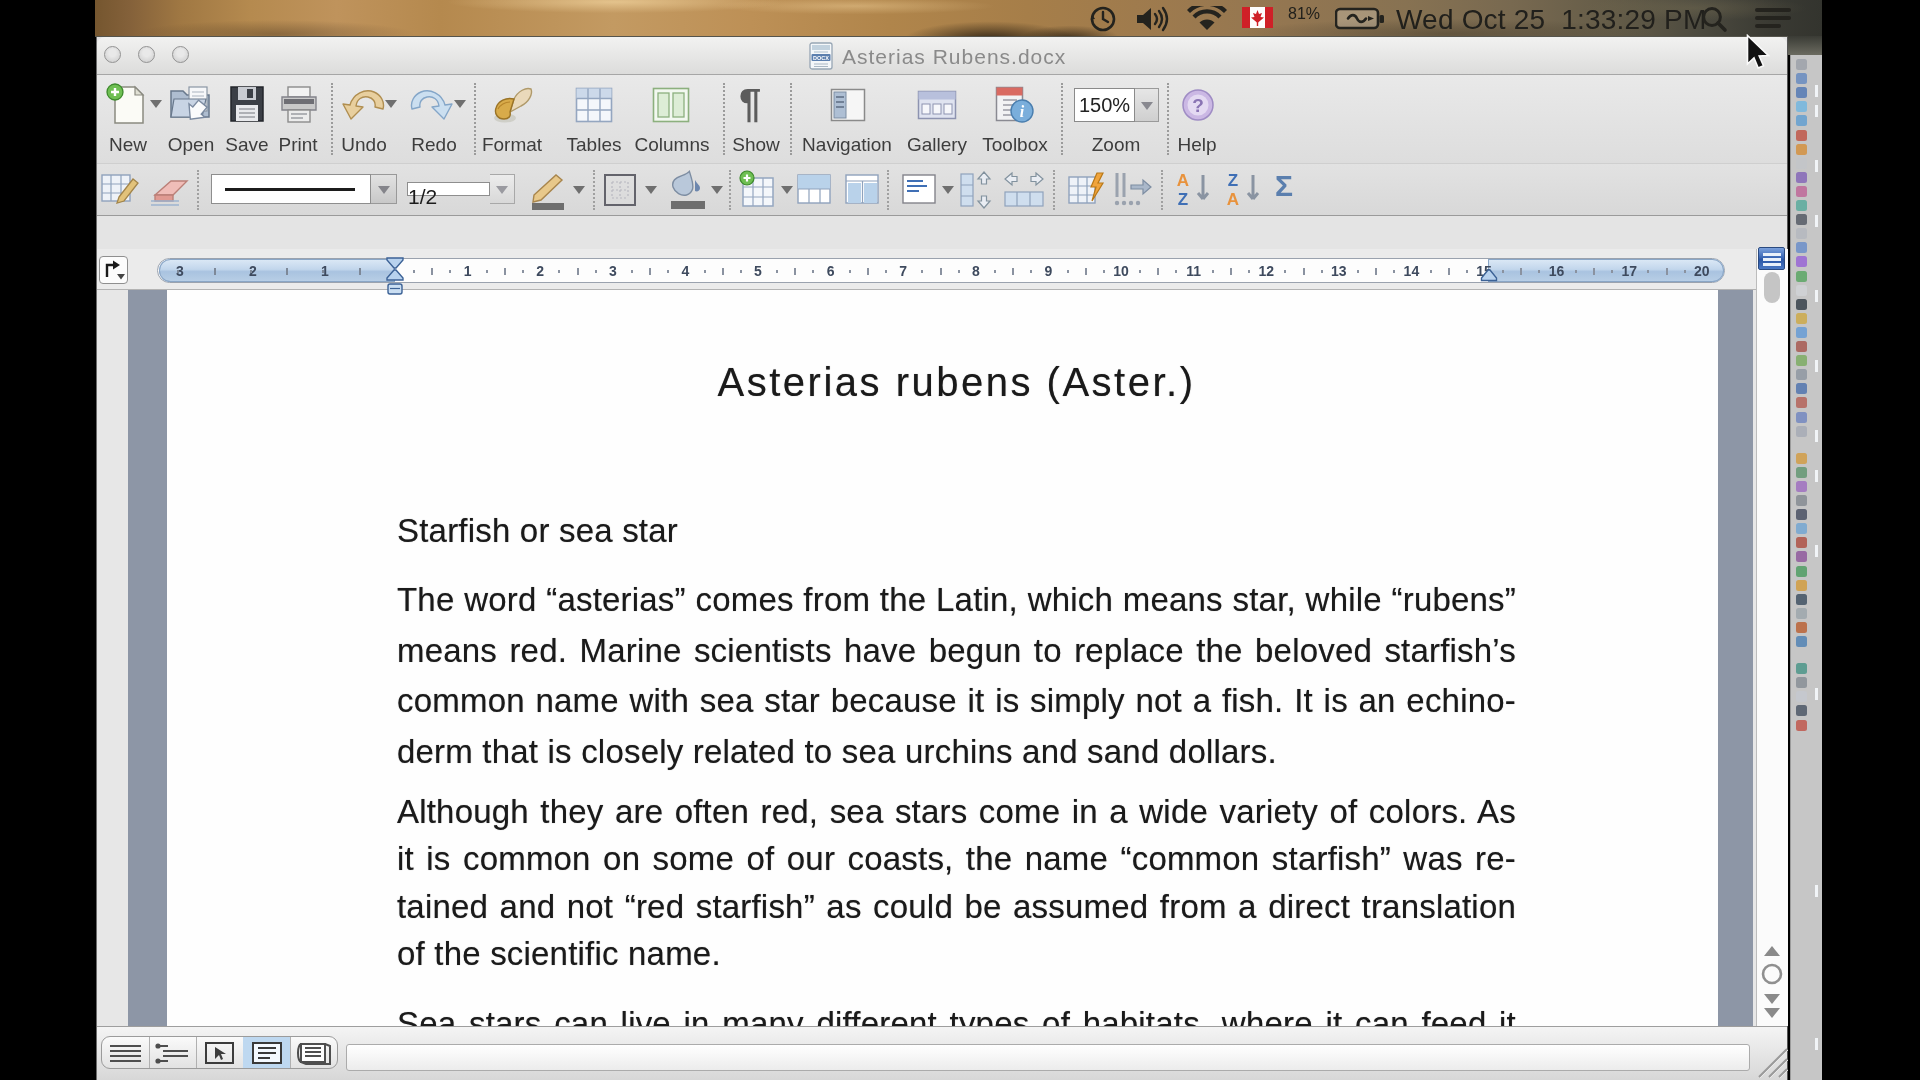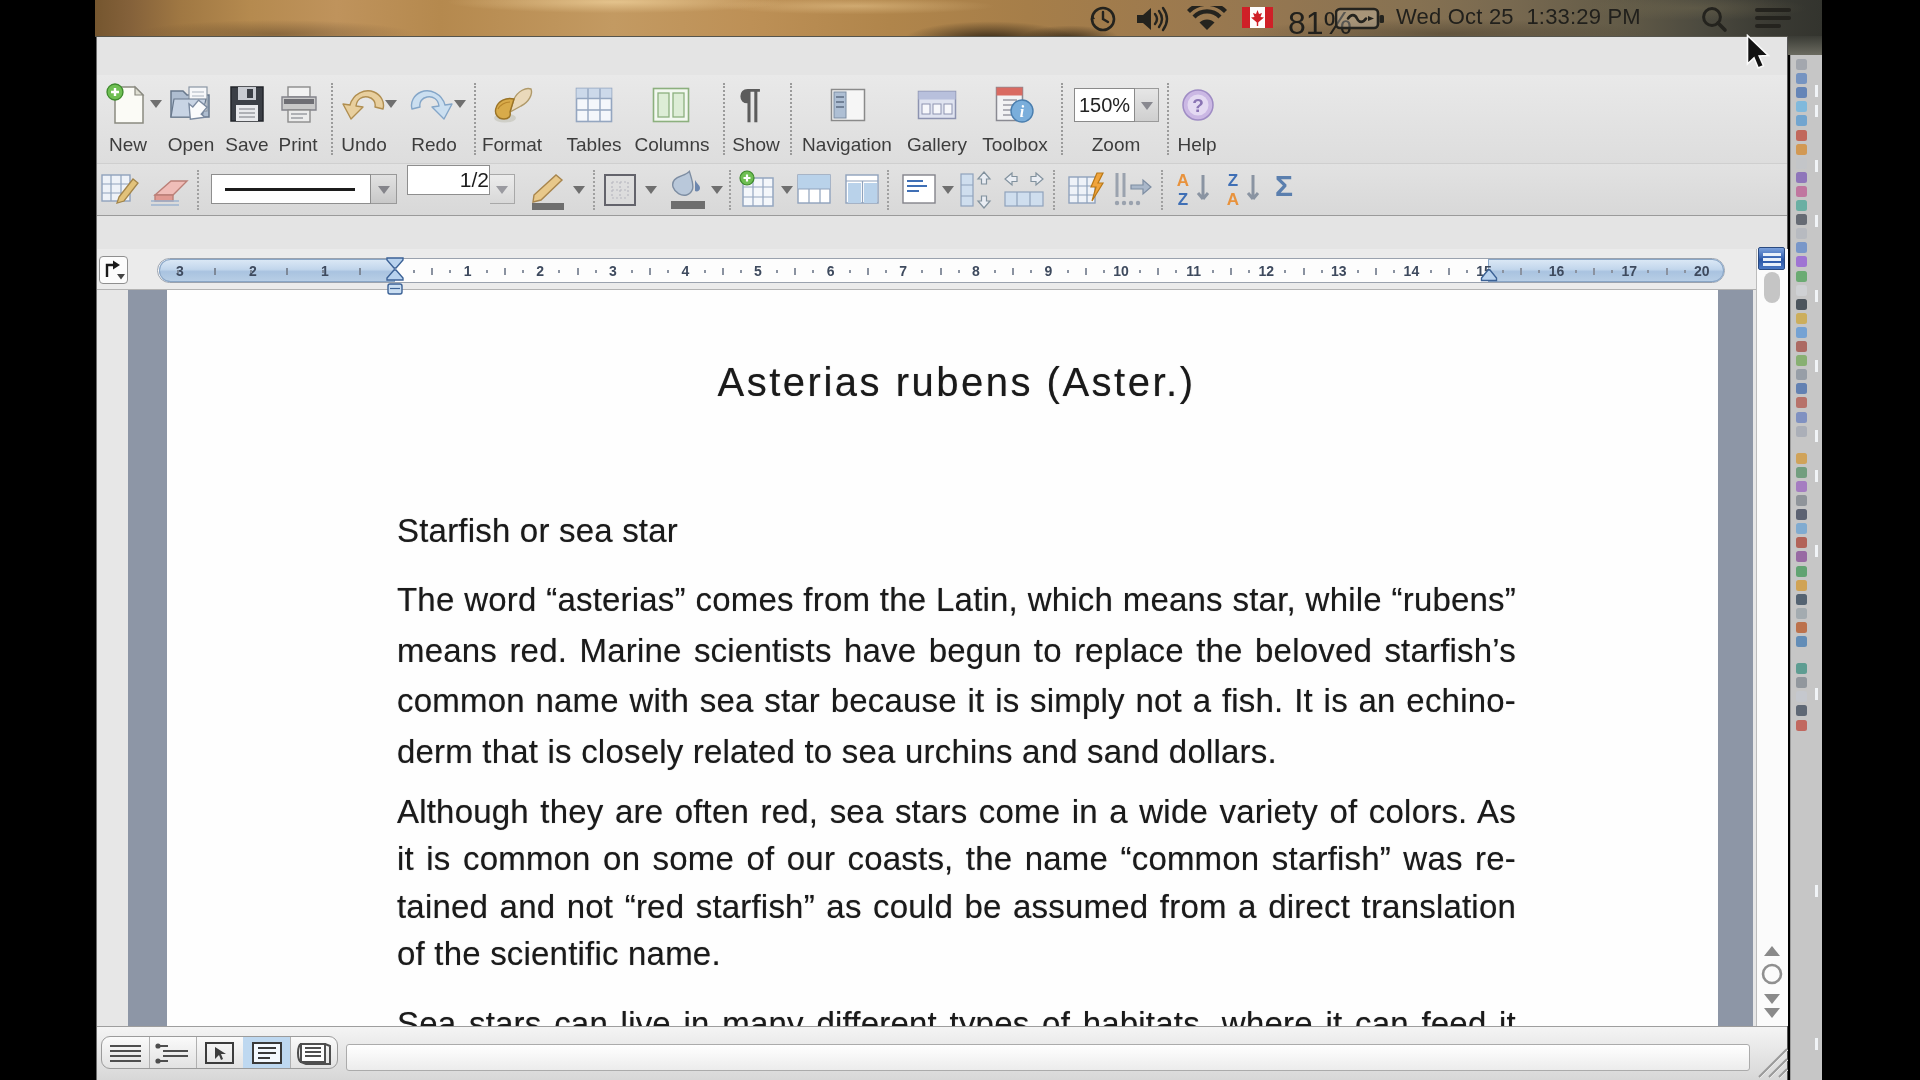--- a/index.html
+++ b/index.html
@@ -5,21 +5,21 @@
 * { margin:0; padding:0; box-sizing:border-box; }
 html,body { width:1920px; height:1080px; background:#000; overflow:hidden;
   font-family:"Liberation Sans", sans-serif; }
 .abs { position:absolute; }
 
 
 #menubar { position:absolute; left:95px; top:0; width:1727px; height:36px; overflow:hidden;
   background:linear-gradient(90deg,#75562f 0%,#84613a 2%,#a07843 5%,#b58a4f 9%,#bf935c 14%,#b5894e 20%,
     #c39a62 30%,#bd9056 38%,#b0854b 46%,#a67e49 54%,#9d7a4e 62%,#937651 69%,
     #877252 76%,#786950 82%,#645c48 88%,#4c4a3f 93%,#3a3a33 97%,#33342e 100%); }
-.mbtxt { position:absolute; color:#21201c; font-size:32px; }
+.mbtxt { position:absolute; color:#21201c; font-size:16px; }
 
 
 #win { position:absolute; left:96px; top:37px; width:1692px; height:1043px;
   background:#e4e4e4; border-left:1px solid #6b6b6b; border-right:1px solid #555; }
 #titlebar { position:absolute; left:0; top:0; width:100%; height:38px;
   background:linear-gradient(#f2f2f1,#dcdcdb); border-bottom:1px solid #a6a6a6; border-radius:8px 8px 0 0; }
 .tl { position:absolute; top:9px; width:17px; height:17px; border-radius:50%;
   background:radial-gradient(circle at 50% 40%, #e9e9e9 30%, #d4d4d4 75%, #c6c6c6);
   border:1.5px solid #939393; }
 #toolbar1 { position:absolute; left:0; top:38px; width:100%; height:88px;
@@ -107,34 +107,48 @@
     <path d="M15.5 3 L17 7 L20 6 L18.5 10 L22 10.5 L15.5 16 L9 10.5 L12.5 10 L11 6 L14 7 Z" fill="#cf2027"></path>
     <rect x="14.8" y="14" width="1.4" height="5" fill="#cf2027"></rect>
   </svg>
   <div class="mbtxt" style="left:1193px;top:5px;">81%</div>
   <svg class="abs" style="left:1240px;top:7px" width="50" height="23" viewBox="0 0 50 23">
     <rect x="1" y="2" width="42" height="19" rx="4" fill="rgba(250,246,238,0.25)" stroke="#24231e" stroke-width="2.6"></rect>
     <rect x="44.5" y="8" width="4.5" height="8" rx="1.5" fill="#24231e"></rect>
     <path d="M13 11.5 C16 7 20 7 22 11.5 C24 16 28 16 31 11.5" fill="none" stroke="#24231e" stroke-width="2.6" stroke-linecap="round"></path>
     <path d="M33 9 L39 11.5 L33 14 Z" fill="#24231e"></path>
   </svg>
-  <div class="mbtxt" style="left:1301px;top:4px;font-size:22px;letter-spacing:0.2px;">Wed Oct 25&nbsp; 1:33:29 PM</div>
+  <div class="mbtxt" style="left:1301px;top:4px;font-size:28px;letter-spacing:0.2px;">Wed Oct 25&nbsp; 1:33:29 PM</div>
   <svg class="abs" style="left:1605px;top:5px" width="28" height="28" viewBox="0 0 28 28">
     <circle cx="12" cy="12" r="8.4" fill="none" stroke="#24231e" stroke-width="3"></circle>
     <path d="M18 18 L25 25" stroke="#24231e" stroke-width="3.6" stroke-linecap="round"></path>
   </svg>
   <svg class="abs" style="left:1660px;top:8px" width="36" height="21" viewBox="0 0 36 21">
     <rect x="0" y="0" width="36" height="4" rx="2" fill="#24231e"></rect>
     <rect x="0" y="8" width="36" height="4" rx="2" fill="#24231e"></rect>
     <rect x="0" y="16" width="26" height="4" rx="2" fill="#24231e"></rect>
   </svg>
 </div>
 <div class="abs" style="left:95px;top:36px;width:1727px;height:1px;background:#55544c;"></div>
 
 <div id="win">
+  <div id="titlebar">
+    <div class="tl" style="left:7px"></div>
+    <div class="tl" style="left:41px"></div>
+    <div class="tl" style="left:75px"></div>
+    <svg class="abs" style="left:711px;top:5px" width="26" height="28" viewBox="0 0 26 28">
+    <rect x="2" y="1" width="22" height="26" rx="2" fill="#f4f7f9" stroke="#97a6b4" stroke-width="1.3"></rect>
+    <rect x="4" y="3" width="18" height="5" fill="#c2d2de"></rect>
+    <path d="M6 10 L20 10" stroke="#b8c6d2" stroke-width="1.2"></path>
+    <rect x="3.5" y="12" width="19" height="7" rx="1" fill="#5b7fae"></rect>
+    <text x="13" y="17.7" font-size="5.5" text-anchor="middle" fill="#fff" font-weight="bold" font-family="Liberation Sans">DOCX</text>
+    <path d="M6 22 L20 22 M6 24.5 L20 24.5" stroke="#aab8c4" stroke-width="1.2"></path>
+  </svg>
+    <div class="abs" style="left:745px;top:8px;font-size:21px;color:#8a8a8a;letter-spacing:1px;">Asterias Rubens.docx</div>
+  </div>
 
   <div id="toolbar1">
     <svg class="abs" style="left:8px;top:8px" width="44" height="42" viewBox="0 0 44 42">
       <path d="M10 4 L30 4 L38 12 L38 40 L10 40 Z" fill="#fbfbf6" stroke="#8a8a80" stroke-width="1.5"></path>
       <path d="M30 4 L30 12 L38 12 Z" fill="#e0e0d4" stroke="#8a8a80" stroke-width="1.2"></path>
       <circle cx="10" cy="9" r="8" fill="#6fbf53" stroke="#3d8a2c" stroke-width="1.3"></circle>
       <path d="M10 5 L10 13 M6 9 L14 9" stroke="#fff" stroke-width="2.4"></path>
     </svg>
     <div class="dd" style="left:53px;top:25px"></div>
     <svg class="abs" style="left:72px;top:10px" width="46" height="38" viewBox="0 0 46 38">
@@ -241,21 +255,21 @@
     <svg class="abs" style="left:52px;top:9px" width="42" height="34" viewBox="0 0 42 34">
       <path d="M6 22 L22 8 L38 8 L24 22 Z" fill="#f0bdb8" stroke="#bb8078" stroke-width="1.4"></path>
       <path d="M6 22 L24 22 L24 28 L6 28 Z" fill="#e09a92" stroke="#bb8078" stroke-width="1.4"></path>
       <path d="M2 28 L30 28 M2 32 L30 32" stroke="#9db4d0" stroke-width="1.6"></path>
     </svg>
     <div class="sepdot2" style="left:100px"></div>
     <div class="abs" style="left:114px;top:10px;width:160px;height:30px;background:#fff;border:1.5px solid #8e8e8e;"></div>
     <div class="abs" style="left:128px;top:24px;width:130px;height:3px;background:#1c1c1c;"></div>
     <div class="abs" style="left:274px;top:10px;width:26px;height:30px;background:linear-gradient(#e2e2e2,#c8c8c8);border:1.5px solid #999;border-left:none;"></div>
     <div class="dd" style="left:281px;top:22px;border-top-color:#84848a;"></div>
-    <div class="abs" style="left:310px;top:1px;width:83px;height:30px;background:#fff;border:1.5px solid #8e8e8e;font-size:21px;color:#1c1c1c;text-align:right;line-height:28px;">1/2</div>
+    <div class="abs" style="left:310px;top:18px;width:83px;height:14px;background:#fff;border:1.5px solid #8e8e8e;font-size:21px;color:#1c1c1c;text-align:left;line-height:28px;">1/2</div>
     <div class="abs" style="left:393px;top:10px;width:25px;height:30px;background:linear-gradient(#ececec,#d8d8d8);border:1.5px solid #a8a8a8;border-left:none;"></div>
     <div class="dd" style="left:399px;top:22px;border-top-color:#9a9aa0;"></div>
     <svg class="abs" style="left:429px;top:5px" width="44" height="42" viewBox="0 0 44 42">
       <path d="M8 26 L30 6 L36 11 L15 31 L7 33 Z" fill="#e8c88a" stroke="#a8854c" stroke-width="1.4"></path>
       <rect x="6" y="34" width="32" height="7" fill="#6e6e6e"></rect>
     </svg>
     <div class="dd" style="left:476px;top:22px"></div>
     <div class="sepdot2" style="left:496px"></div>
     <svg class="abs" style="left:506px;top:9px" width="34" height="34" viewBox="0 0 34 34">
       <rect x="2" y="2" width="30" height="30" fill="none" stroke="#63636b" stroke-width="2"></rect>

